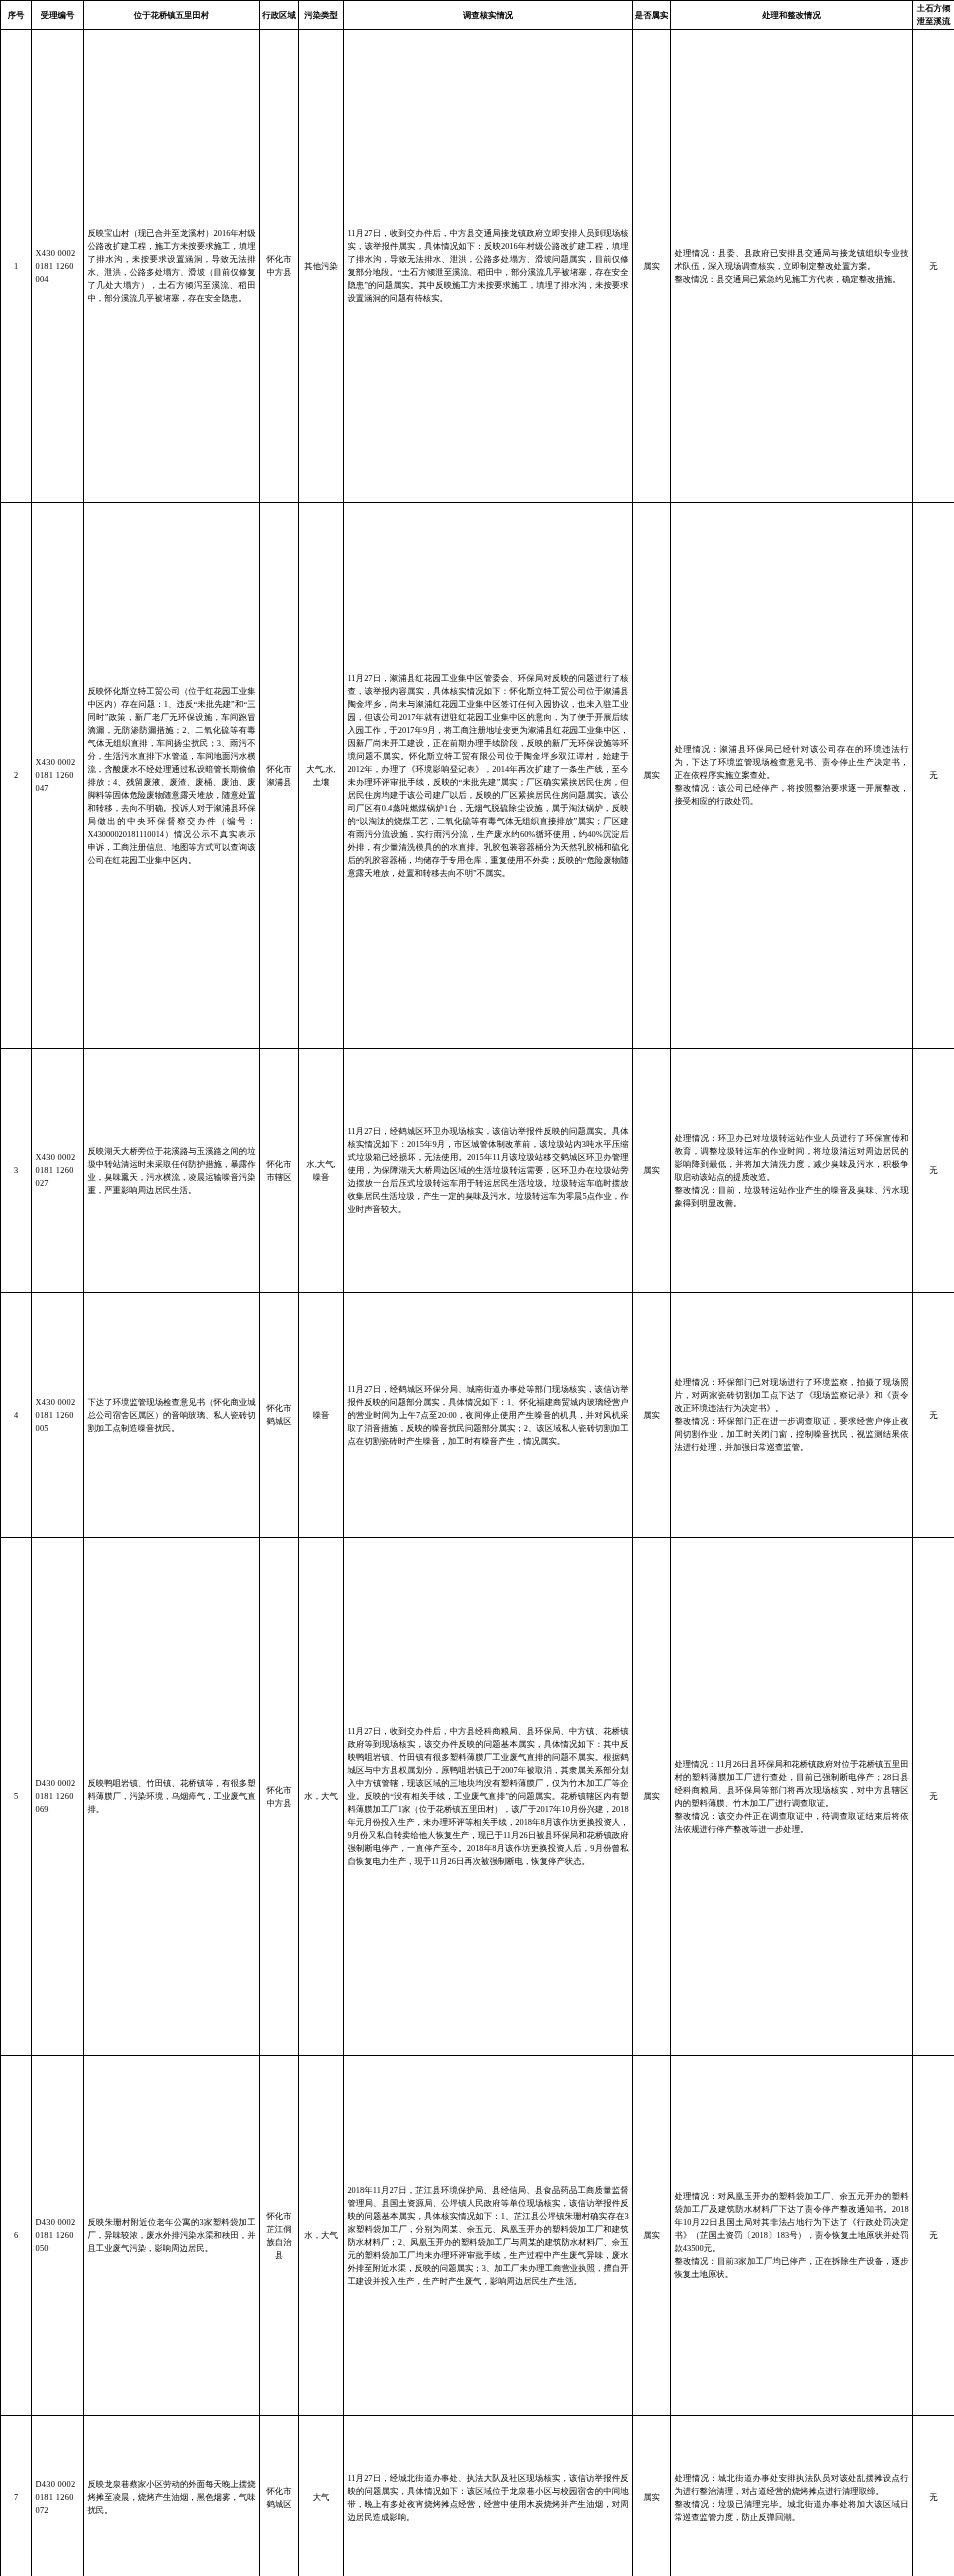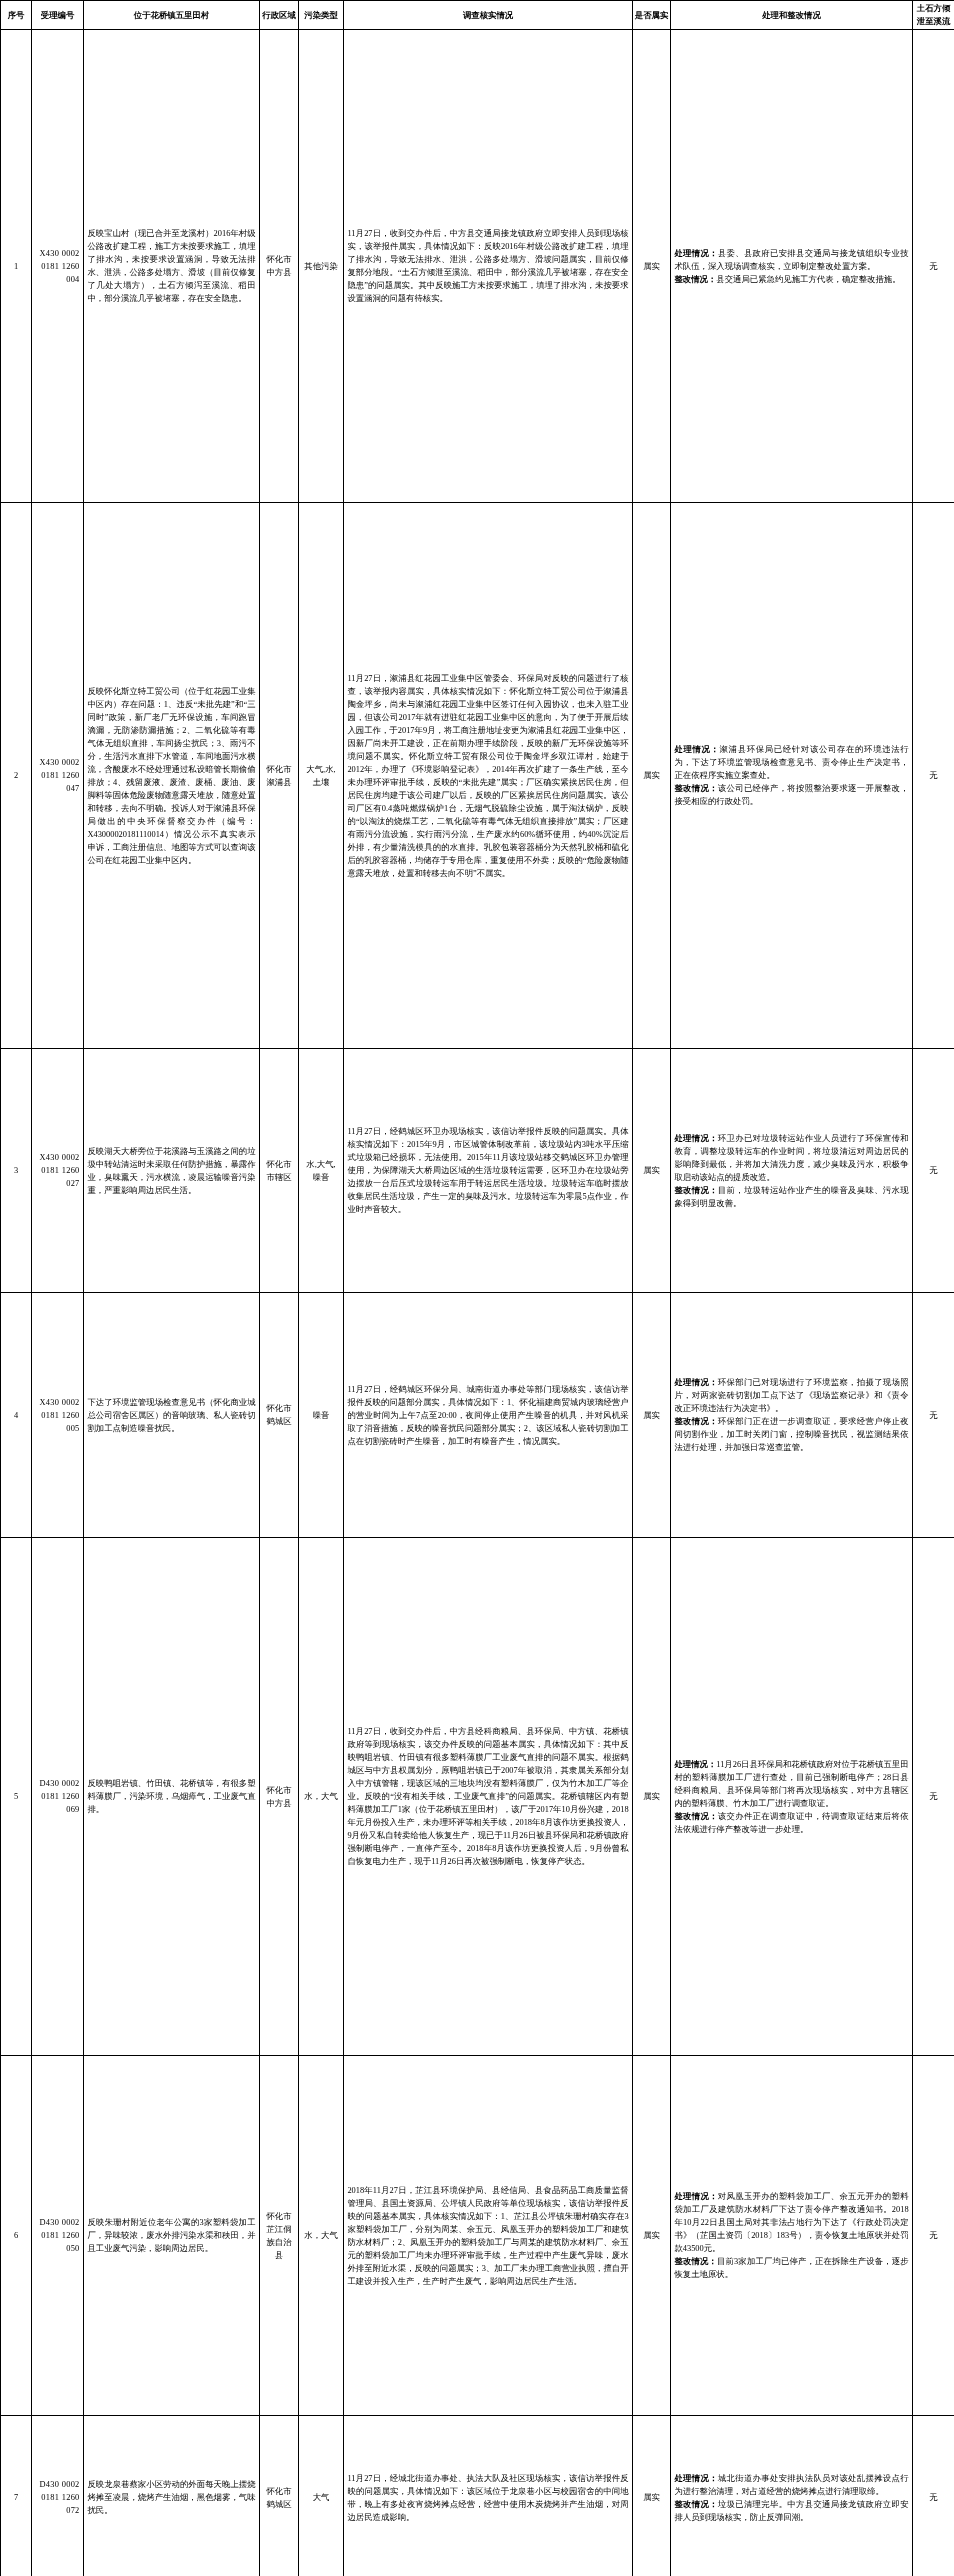--- a/index.html
+++ b/index.html
@@ -11,31 +11,31 @@
     vertical-align:middle;
     padding:1.7px 3.4px;
     font-size:8.4px;
     line-height:1.55;
     overflow:hidden;
     word-break:break-word;
   }
   table.report th{font-weight:bold;text-align:center;padding:1.1px 1.1px;}
   td.c{text-align:center;}
   td.t{text-align:justify;}
-  td.idcell{text-align:right;letter-spacing:0.3px;}
+  td.idcell{text-align:left;letter-spacing:0.3px;}
   .hr{height:25px;margin-left:42px;}
   .r1{height:473px;}
   .r2{height:546px;}
   .r3{height:244px;}
   .r4{height:245px;}
   .r5{height:518px;}
   .r6{height:360px;}
   .r7{height:164px;}
   .hcell p{margin:0;}
-  .blab{font-weight:bold;margin-top:32px;}
+  .blab{font-weight:normal;margin-top:32px;}
 </style>
 </head>
 <body>
 
 <div class="page">
   <table class="report">
     <colgroup>
       <col style="width:31px">
         <col style="width:52px">
         <col style="width:176px">
@@ -154,21 +154,21 @@
       <tr class="r7">
         <td class="c">7</td>
         <td class="idcell">D430 0002 0181 1260 072</td>
         <td class="t">反映龙泉巷蔡家小区劳动的外面每天晚上摆烧烤摊至凌晨，烧烤产生油烟，黑色烟雾，气味扰民。</td>
         <td class="c">怀化市鹤城区</td>
         <td class="c">大气</td>
         <td class="t">11月27日，经城北街道办事处、执法大队及社区现场核实，该信访举报件反映的问题属实，具体情况如下：该区域位于龙泉巷小区与校园宿舍的中间地带，晚上有多处夜宵烧烤摊点经营，经营中使用木炭烧烤并产生油烟，对周边居民造成影响。</td>
         <td class="c">属实</td>
         <td class="t hcell">
           <p><span class="blab">处理情况：</span><span>城北街道办事处安排执法队员对该处乱摆摊设点行为进行整治清理，对占道经营的烧烤摊点进行清理取缔。</span></p>
-          <p><span class="blab">整改情况：</span><span>垃圾已清理完毕。中方县交通局接龙镇政府立即安排人员到现场核实，防止反弹回潮。</span></p>
+          <p><span class="blab">整改情况：</span><span>垃圾已清理完毕。城北街道办事处将加大该区域日常巡查监管力度，防止反弹回潮。</span></p>
         </td>
         <td class="c">无</td>
       </tr>
 
     </tbody>
   </table>
 </div>
 
 
 </body></html>

